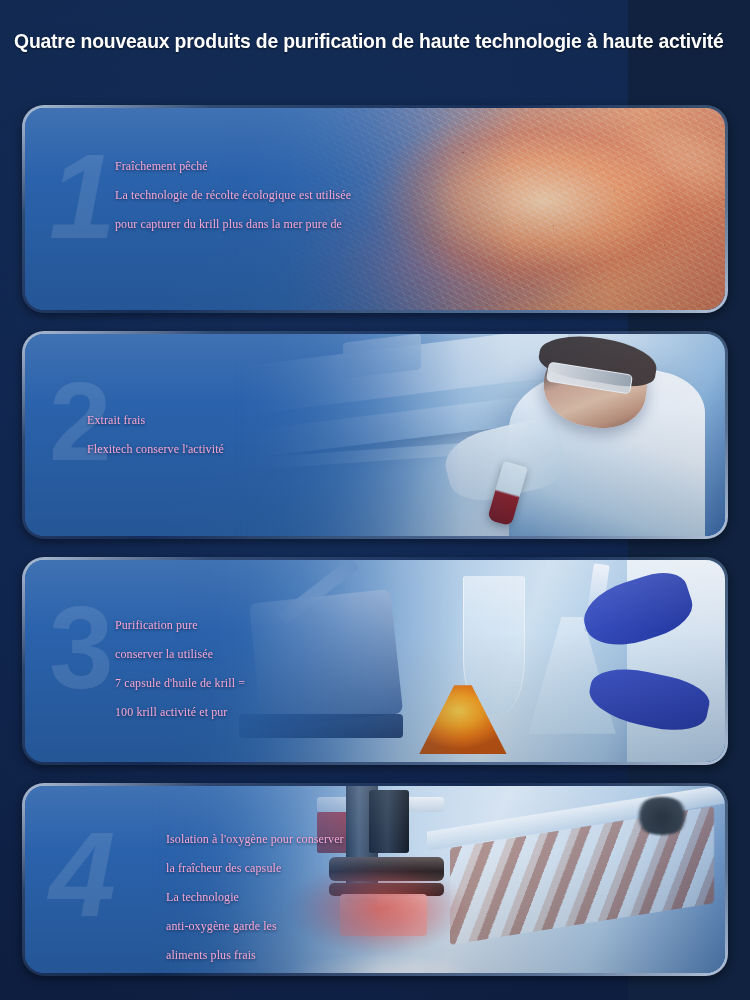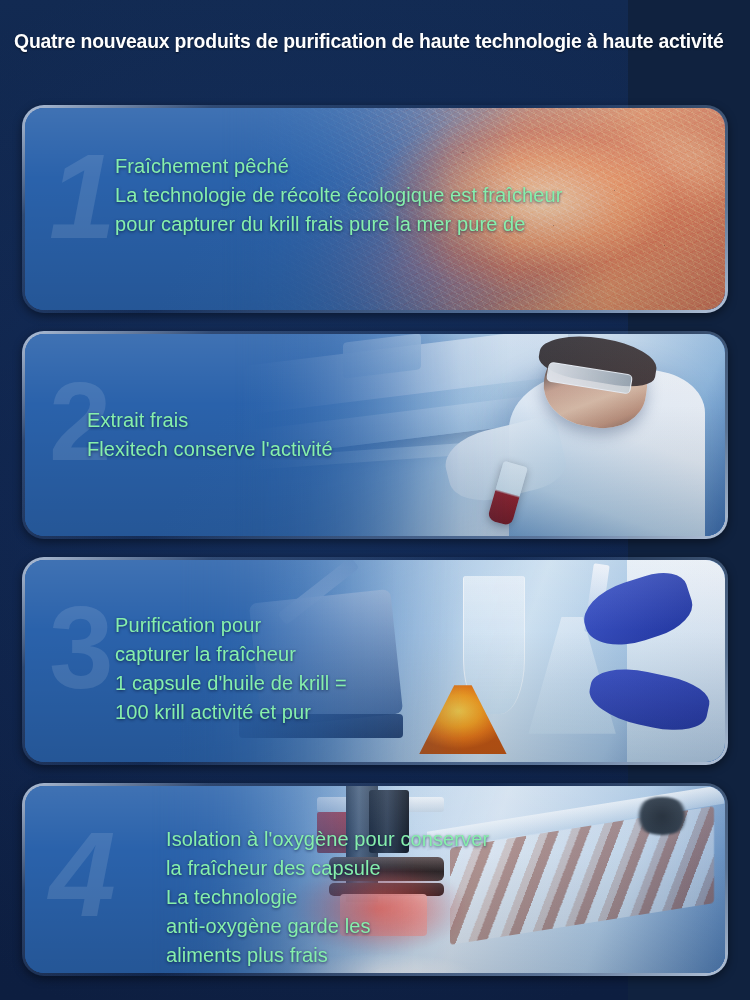--- a/index.html
+++ b/index.html
@@ -334,23 +334,23 @@
     letter-spacing:-4px;
   }
   .wm1{top:28px;font-style:italic;font-size:120px;}
   .wm2{top:32px;font-size:112px;}
   .wm3{top:30px;font-size:116px;}
   .wm4{top:28px;font-size:120px;font-style:italic;}
 
   
   .txt{
     position:absolute;left:90px;
-    color:#86efac;
-    font-family:Liberation Sans, sans-serif;
-    font-size:20px;
+    color:#f9a8d4;
+    font-family:Liberation Serif, serif;
+    font-size:12px;
     line-height:29px;
     letter-spacing:.1px;
     text-shadow:0 1px 3px rgba(8,25,60,.75);
     white-space:nowrap;
   }
   .txt1{top:44px;}
   .txt2{top:72px;left:62px;}
   .txt3{top:51px;left:90px;}
   .txt4{top:39px;left:95px;margin-left:46px;}
   .txt .ln{display:block;}
@@ -371,22 +371,22 @@
       <div class="panel"></div>
       <div class="photo photo1">
         <div class="krill-tex"></div>
         <div class="krill-specks"></div>
         <div class="photo-blue-wash"></div>
       </div>
       <div class="panel-sheen"></div>
       <div class="wm wm1">1</div>
       <div class="txt txt1">
         <span class="ln">Fraîchement pêché</span>
-        <span class="ln">La technologie de récolte écologique est fraîcheur</span>
-        <span class="ln">pour capturer du krill frais pure la mer pure de</span>
+        <span class="ln">La technologie de récolte écologique est utilisée</span>
+        <span class="ln">pour capturer du krill plus dans la mer pure de</span>
       </div>
     </div>
   </div>
 
   <div class="card card2">
     <div class="card-inner">
       <div class="panel"></div>
       <div class="photo photo2">
         <div class="lab-hood"></div>
         <div class="lab-duct"></div>
@@ -421,23 +421,23 @@
         <div class="flaskB"></div>
         <div class="flask-orange"></div>
         <div class="pipette"></div>
         <div class="glove1"></div>
         <div class="glove2"></div>
         <div class="photo-blue-wash"></div>
       </div>
       <div class="panel-sheen"></div>
       <div class="wm wm3">3</div>
       <div class="txt txt3">
-        <span class="ln">Purification pour</span>
-        <span class="ln">capturer la fraîcheur</span>
-        <span class="ln">1 capsule d'huile de krill =</span>
+        <span class="ln">Purification pure</span>
+        <span class="ln">conserver la utilisée</span>
+        <span class="ln">7 capsule d'huile de krill =</span>
         <span class="ln">100 krill activité et pur</span>
       </div>
     </div>
   </div>
 
   <div class="card card4">
     <div class="card-inner">
       <div class="panel"></div>
       <div class="photo photo4">
         <div class="conv-rail"></div>

